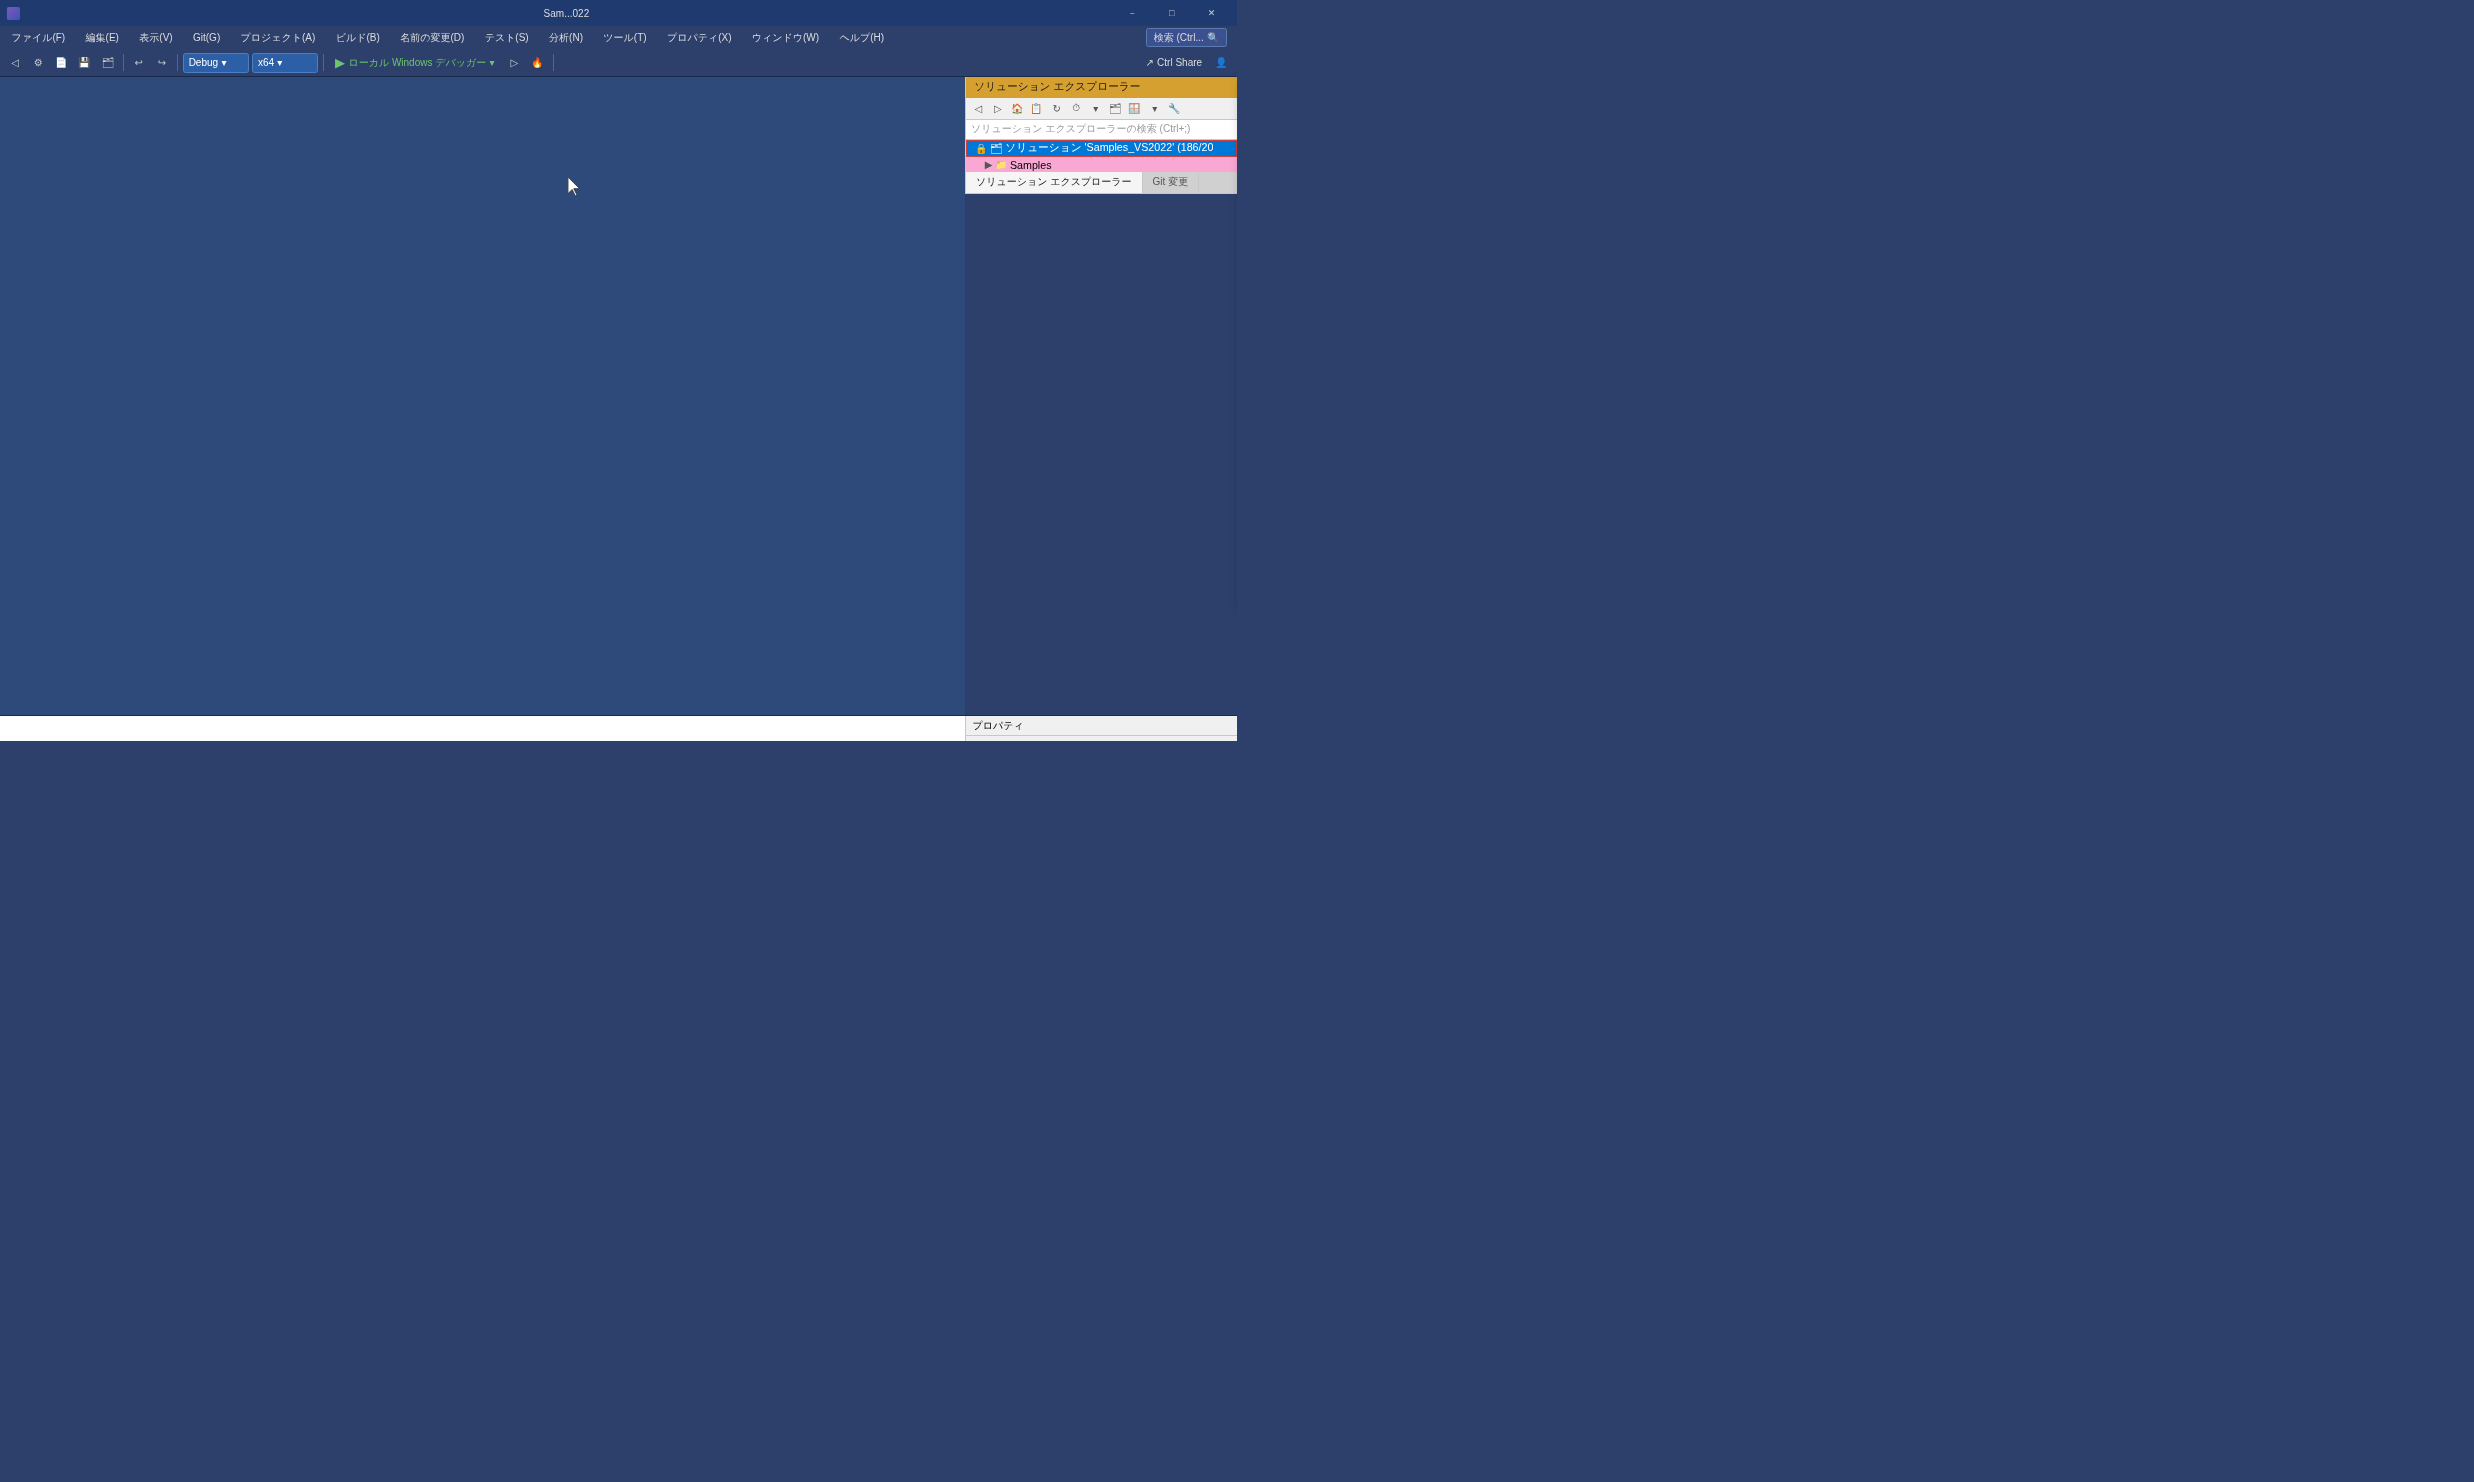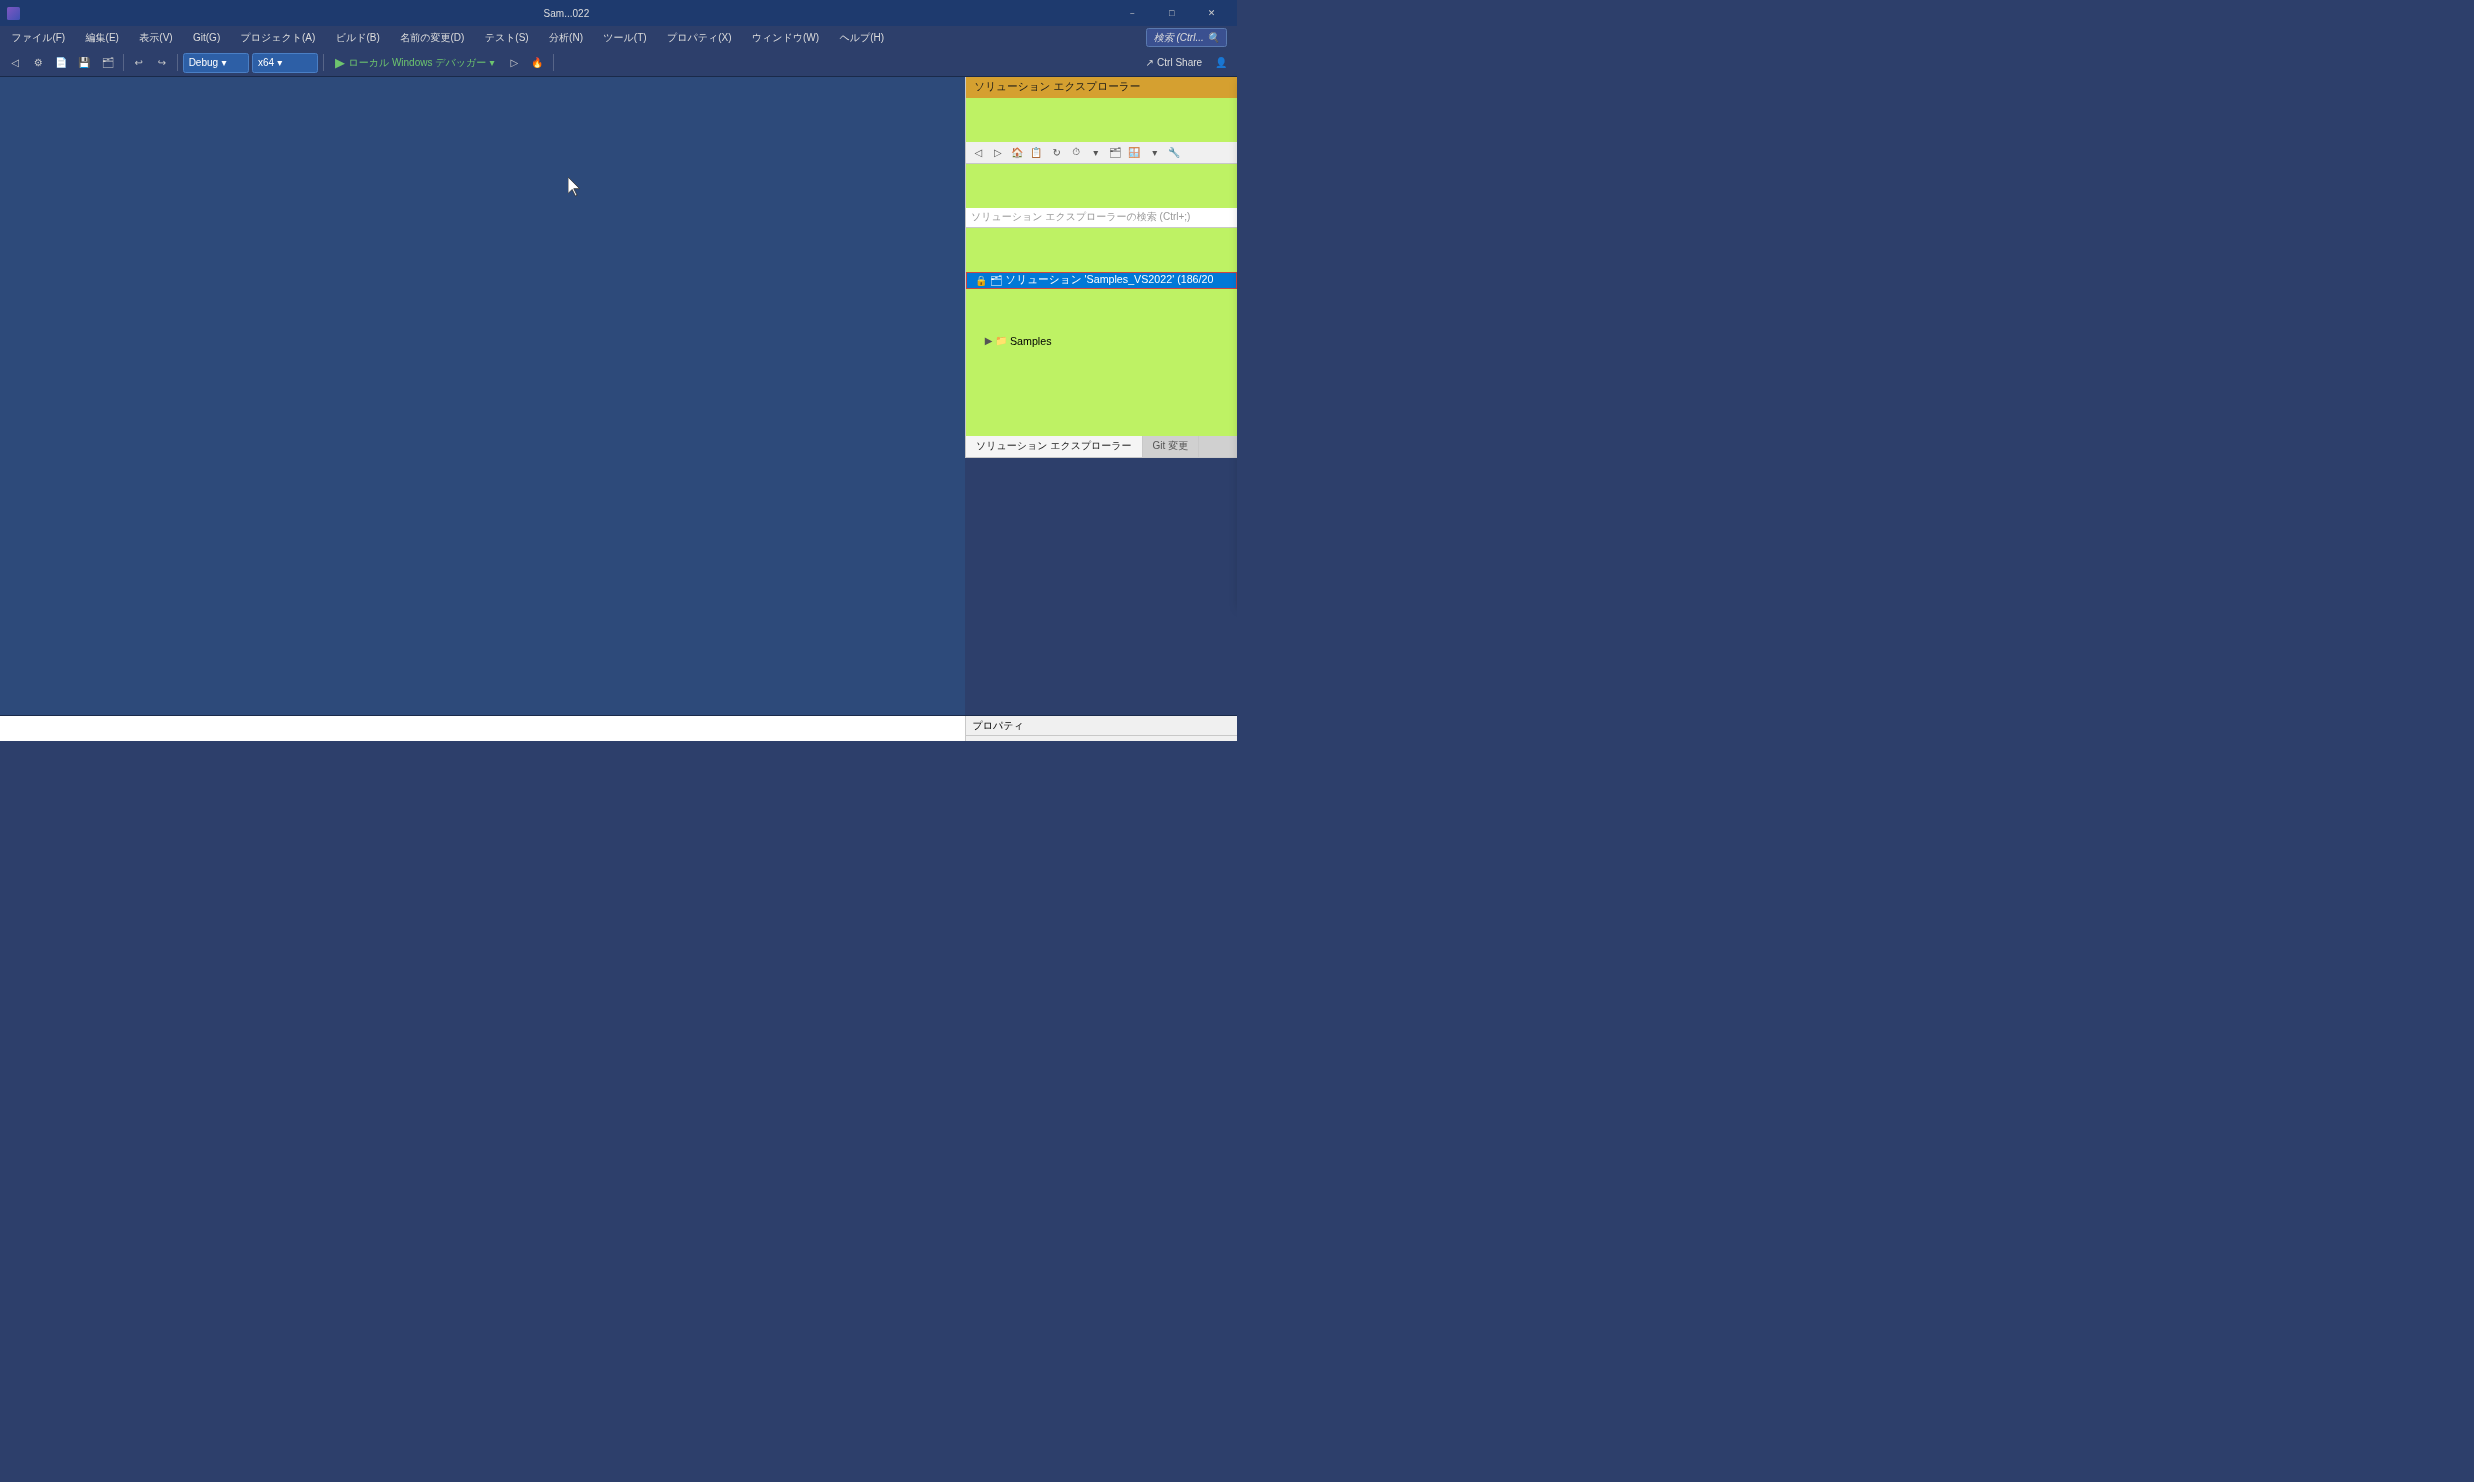--- a/index.html
+++ b/index.html
@@ -145,26 +145,25 @@
     
     .editor-area {
       flex: 1;
       background: #2d4a7a;
       position: relative;
     }
 
     
     .solution-explorer {
       width: 272px;
-      background: #bef264;
+      background: #f9a8d4;
       border-left: 0.8px solid #c8c8c8;
       display: flex;
       flex-direction: column;
       font-size: 10.7px;
-      gap: 44px;
     }
     .panel-title-bar {
       background: #d5a030;
       color: #1a1a1a;
       padding: 3.3px 8.2px;
       font-size: 10.7px;
       font-weight: 500;
       display: flex;
       align-items: center;
       justify-content: space-between;
@@ -432,21 +431,21 @@
   <div class="menu-item">プロジェクト(A)</div>
   <div class="menu-item">ビルド(B)</div>
   <div class="menu-item">名前の変更(D)</div>
   <div class="menu-item">テスト(S)</div>
   <div class="menu-item">分析(N)</div>
   <div class="menu-item">ツール(T)</div>
   <div class="menu-item">プロパティ(X)</div>
   <div class="menu-item">ウィンドウ(W)</div>
   <div class="menu-item">ヘルプ(H)</div>
   <div style="flex:1"></div>
-  <div style="background:#3a5090; border:0.8px solid #5a7ab0; border-radius:2.5px; padding:1.6px 6.6px; color:#ddd; font-size:10px; display:flex; align-items:center; gap:3.3px; cursor:text; margin-right:6.6px;font-style:italic;">
+  <div style="background:#3a5090; border:0.8px solid #5a7ab0; border-radius:2.5px; padding:1.6px 6.6px; color:#ddd; font-size:10px; display:flex; align-items:center; gap:3.3px; cursor:text; margin-right:6.6px;">
     <span>検索 (Ctrl...</span>
     <span>🔍</span>
   </div>
 </div>
 
 <div class="toolbar">
   <div class="toolbar-btn">◁</div>
   <div class="toolbar-btn">⚙</div>
   <div class="toolbar-btn">📄</div>
   <div class="toolbar-btn">💾</div>

